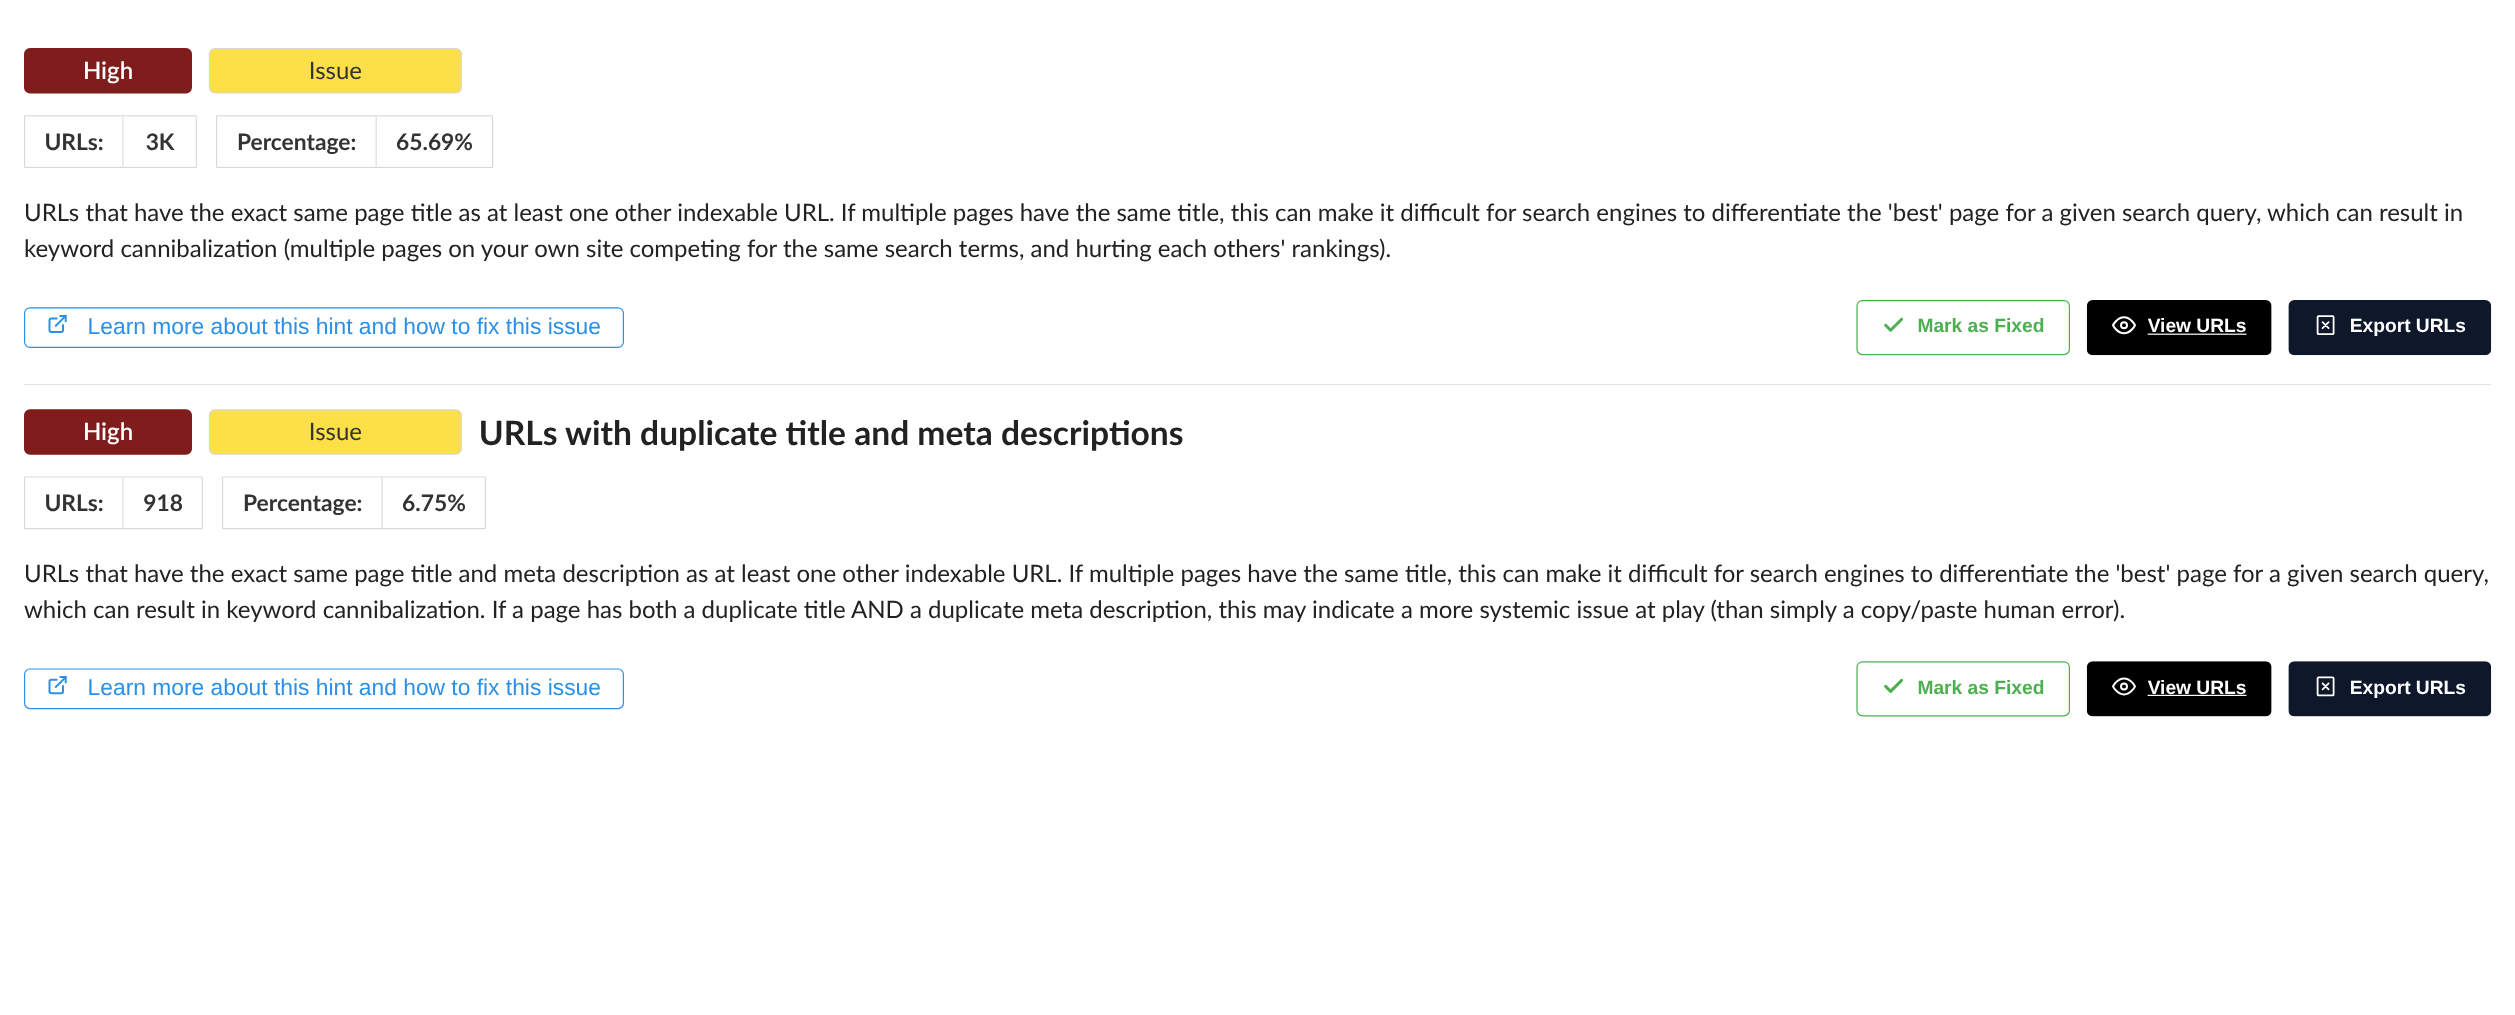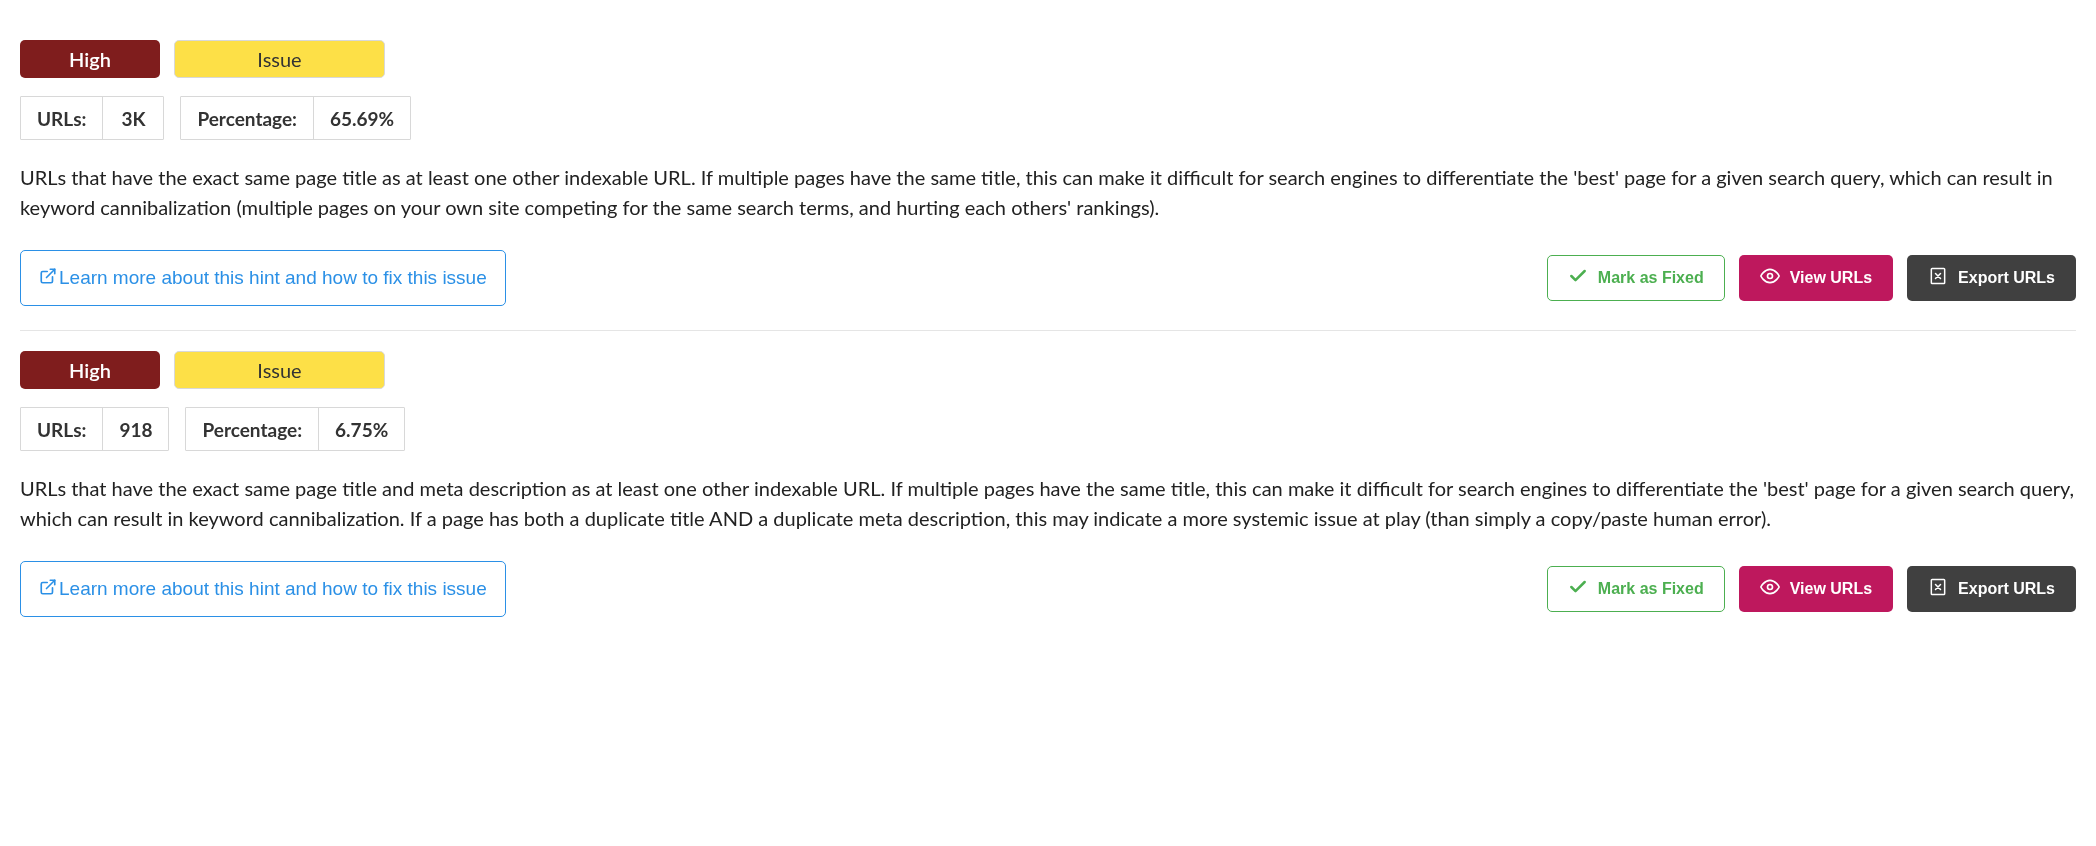--- a/index.html
+++ b/index.html
@@ -84,26 +84,26 @@
     margin-bottom: 28px;
   }
   .actions-row {
     display: flex;
     justify-content: space-between;
     align-items: center;
   }
   .learn-more {
     display: inline-flex;
     align-items: center;
-    gap: 2px;
+    gap: 16px;
     border: 1px solid #2b90e6;
     color: #2b90e6;
     background: #fff;
     border-radius: 5px;
-    height: 56px;
+    height: 34px;
     padding: 0 18px;
     font-size: 19px;
     cursor: pointer;
   }
   .learn-more svg { width: 18px; height: 18px; }
   .right-actions {
     display: flex;
     gap: 14px;
   }
   .btn {
@@ -117,25 +117,26 @@
     font-weight: 600;
     cursor: pointer;
     border: 1px solid transparent;
   }
   .btn-fixed {
     background: #fff;
     color: #4caf50;
     border: 1px solid #4caf50;
   }
   .btn-view {
-    background: #be185d;
+    background: #000000;
     color: #fff;
+    text-decoration: underline;
   }
   .btn-export {
-    background: #404040;
+    background: #0f172a;
     color: #fff;
   }
   .btn svg { width: 20px; height: 20px; flex-shrink: 0; }
 </style>
 </head>
 <body>
 
 <div id="issues-container">
     <div class="issue-block">
     <div class="header-row">
@@ -183,20 +184,21 @@
               </svg></span>
           <span>Export URLs</span>
         </button>
       </div>
     </div>
   </div>
     <div class="issue-block">
     <div class="header-row">
       <span class="badge badge-high">High</span>
       <span class="badge badge-issue">Issue</span>
+      <h2 class="issue-title">URLs with duplicate title and meta descriptions</h2>
     </div>
     <div class="stats-row">
       <div class="stat-group">
         <span class="stat-label">URLs:</span>
         <span class="stat-value">918</span>
       </div>
       <div class="stat-group">
         <span class="stat-label">Percentage:</span>
         <span class="stat-value">6.75%</span>
       </div>

